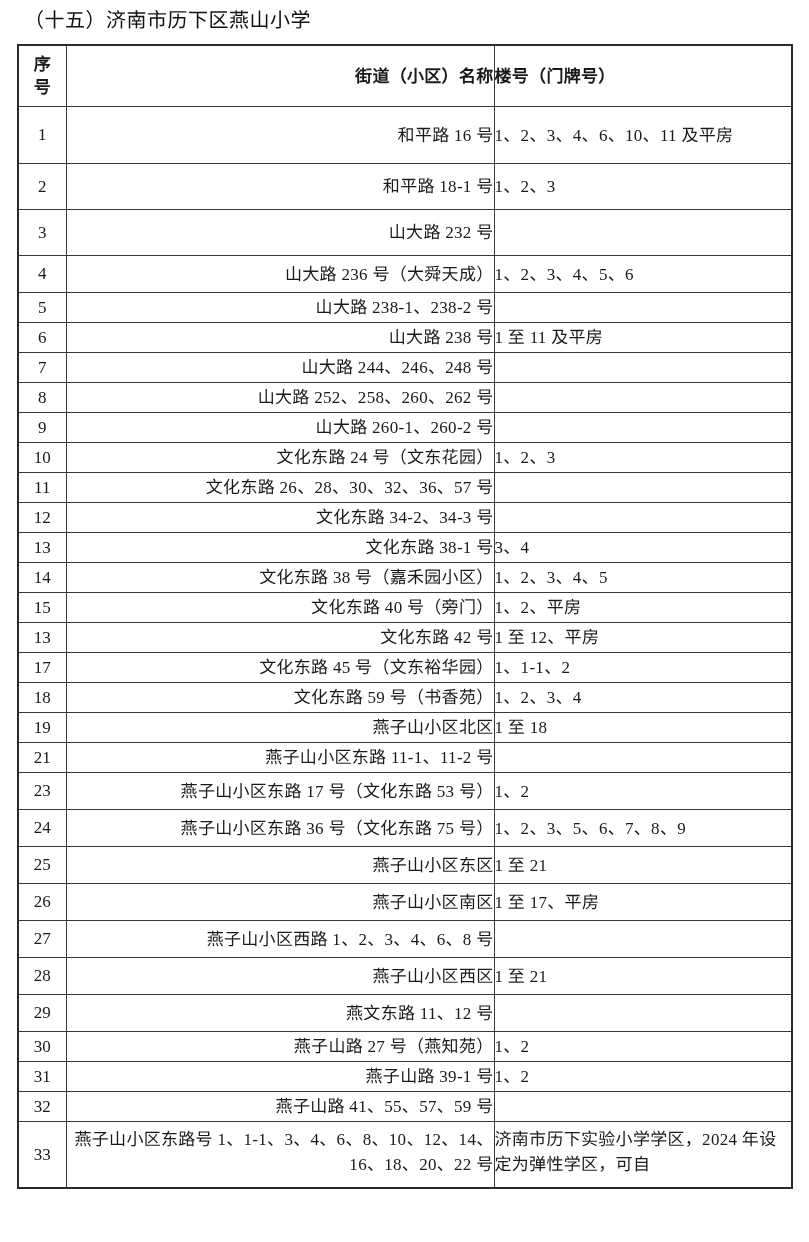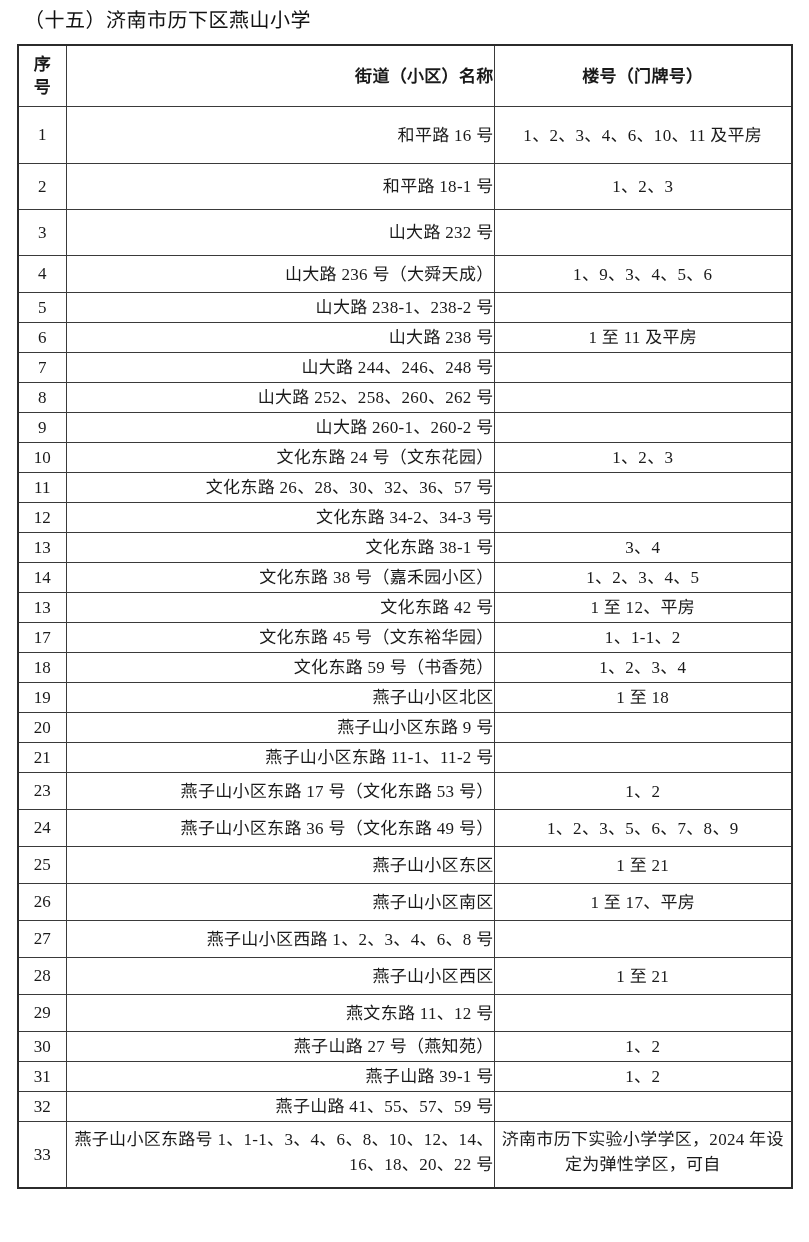--- a/index.html
+++ b/index.html
@@ -64,21 +64,21 @@
   }
   .cell-txt {
     text-align: right;
     font-size: 17px;
     line-height: 25px;
     padding: 4px 7px 4px 9px;
     letter-spacing: 0.3px;
     word-break: break-all;
   }
   .cell-bldg {
-    text-align: center;
+    text-align: left;
     font-size: 17px;
     line-height: 25px;
     padding: 4px 6px 4px 8px;
     letter-spacing: 0.3px;
     word-break: break-all;
   }
   thead .cell-idx {
     font-size: 17px;
     line-height: 23px;
     padding: 6px 2px;
@@ -144,21 +144,21 @@
             <td class="cell-bldg clip-cell">1、2、3</td>
           </tr>
           <tr class="h-lg">
             <td class="cell-idx">3</td>
             <td class="cell-txt">山大路 232 号</td>
             <td class="cell-bldg clip-cell"></td>
           </tr>
           <tr class="h-md">
             <td class="cell-idx">4</td>
             <td class="cell-txt">山大路 236 号（大舜天成）</td>
-            <td class="cell-bldg clip-cell">1、9、3、4、5、6</td>
+            <td class="cell-bldg clip-cell">1、2、3、4、5、6</td>
           </tr>
           <tr class="h-sm">
             <td class="cell-idx">5</td>
             <td class="cell-txt">山大路 238-1、238-2 号</td>
             <td class="cell-bldg clip-cell"></td>
           </tr>
           <tr class="h-sm">
             <td class="cell-idx">6</td>
             <td class="cell-txt">山大路 238 号</td>
             <td class="cell-bldg clip-cell">1 至 11 及平房</td>
@@ -197,57 +197,57 @@
             <td class="cell-idx">13</td>
             <td class="cell-txt">文化东路 38-1 号</td>
             <td class="cell-bldg clip-cell">3、4</td>
           </tr>
           <tr class="h-sm">
             <td class="cell-idx">14</td>
             <td class="cell-txt">文化东路 38 号（嘉禾园小区）</td>
             <td class="cell-bldg clip-cell">1、2、3、4、5</td>
           </tr>
           <tr class="h-sm">
+            <td class="cell-idx">15</td>
+            <td class="cell-txt">文化东路 40 号（旁门）</td>
+            <td class="cell-bldg clip-cell">1、2、平房</td>
+          </tr>
+          <tr class="h-sm">
             <td class="cell-idx">13</td>
             <td class="cell-txt">文化东路 42 号</td>
             <td class="cell-bldg clip-cell">1 至 12、平房</td>
           </tr>
           <tr class="h-sm">
             <td class="cell-idx">17</td>
             <td class="cell-txt">文化东路 45 号（文东裕华园）</td>
             <td class="cell-bldg clip-cell">1、1-1、2</td>
           </tr>
           <tr class="h-sm">
             <td class="cell-idx">18</td>
             <td class="cell-txt">文化东路 59 号（书香苑）</td>
             <td class="cell-bldg clip-cell">1、2、3、4</td>
           </tr>
           <tr class="h-sm">
             <td class="cell-idx">19</td>
             <td class="cell-txt">燕子山小区北区</td>
             <td class="cell-bldg clip-cell">1 至 18</td>
           </tr>
           <tr class="h-sm">
-            <td class="cell-idx">20</td>
-            <td class="cell-txt">燕子山小区东路 9 号</td>
-            <td class="cell-bldg clip-cell"></td>
-          </tr>
-          <tr class="h-sm">
             <td class="cell-idx">21</td>
             <td class="cell-txt">燕子山小区东路 11-1、11-2 号</td>
             <td class="cell-bldg clip-cell"></td>
           </tr>
           <tr class="h-md">
             <td class="cell-idx">23</td>
             <td class="cell-txt">燕子山小区东路 17 号（文化东路 53 号）</td>
             <td class="cell-bldg clip-cell">1、2</td>
           </tr>
           <tr class="h-md">
             <td class="cell-idx">24</td>
-            <td class="cell-txt">燕子山小区东路 36 号（文化东路 49 号）</td>
+            <td class="cell-txt">燕子山小区东路 36 号（文化东路 75 号）</td>
             <td class="cell-bldg clip-cell">1、2、3、5、6、7、8、9</td>
           </tr>
           <tr class="h-md">
             <td class="cell-idx">25</td>
             <td class="cell-txt">燕子山小区东区</td>
             <td class="cell-bldg clip-cell">1 至 21</td>
           </tr>
           <tr class="h-md">
             <td class="cell-idx">26</td>
             <td class="cell-txt">燕子山小区南区</td>

